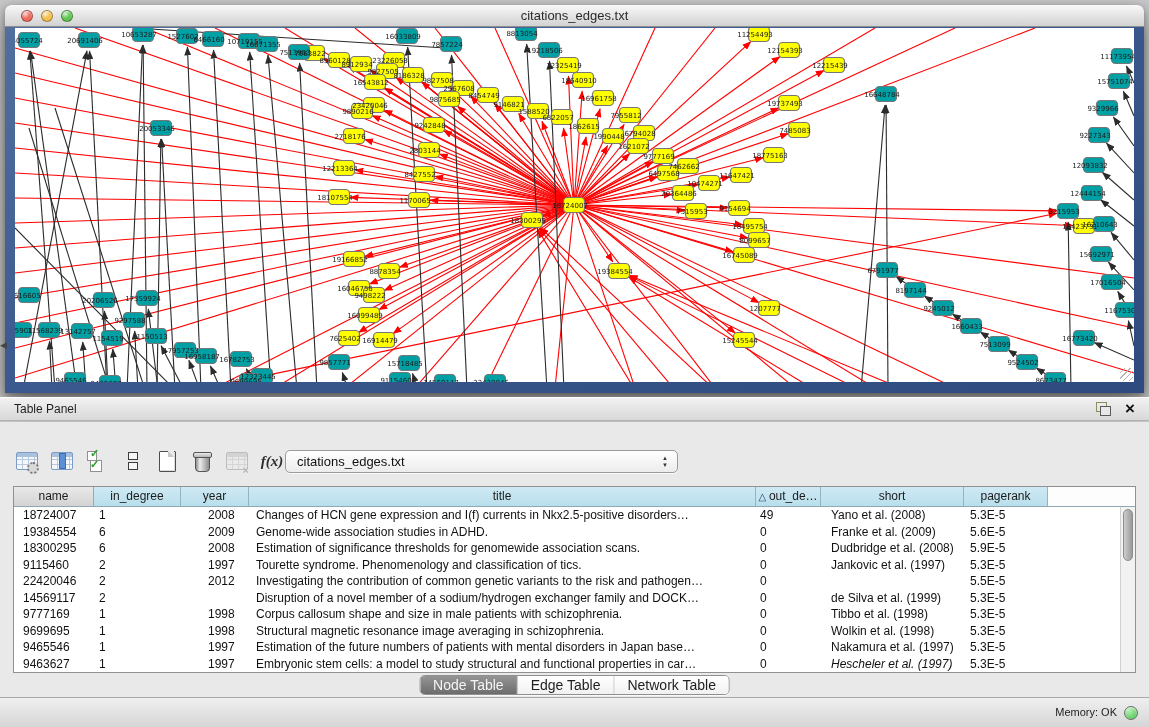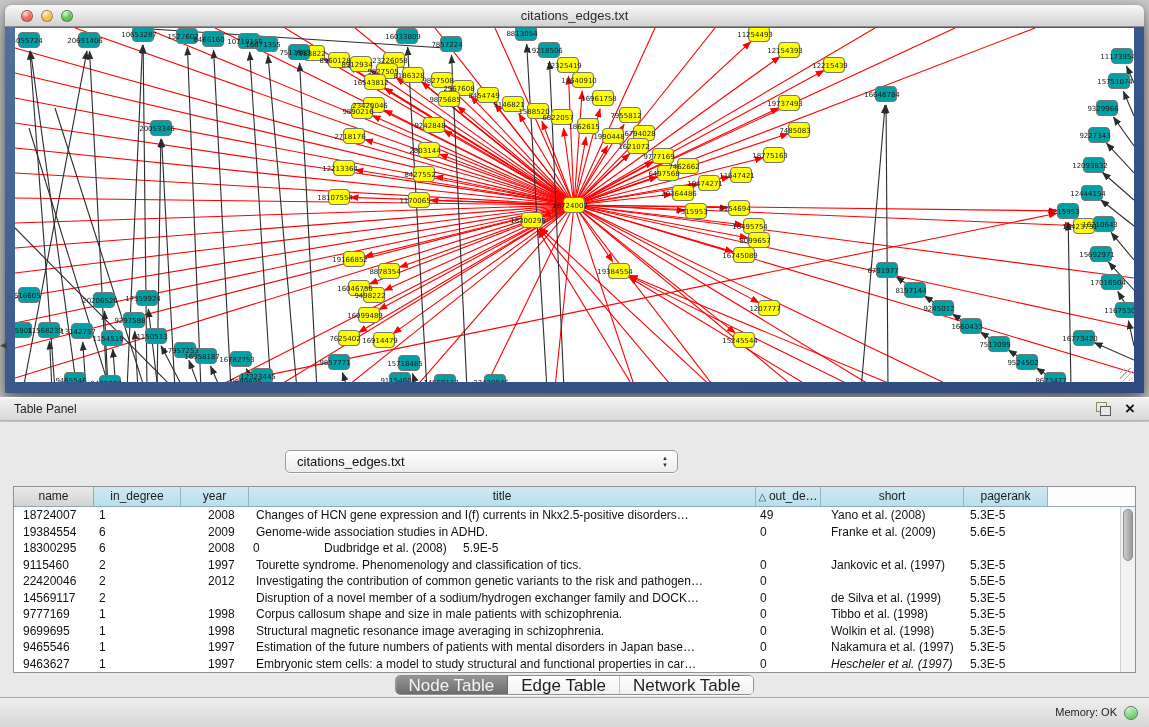--- a/index.html
+++ b/index.html
@@ -184,21 +184,21 @@
     border:1px solid #8d8d8d;
   }
 
   
   .tabs {
     position:absolute; left:50%; transform:translateX(-50%); top:253px;
     display:flex; height:20px; border:1px solid #8f8f8f; border-radius:5px;
     overflow:hidden; background:#fff; box-shadow:0 1px 0 rgba(255,255,255,.7);
   }
   .tab {
-    padding:0 13px; font-size:17px; line-height:19px; color:#1e1e1e;
+    padding:0 13px; font-size:14px; line-height:19px; color:#1e1e1e;
     border-right:1px solid #bdbdbd; background:linear-gradient(#ffffff,#f1f1f1);
   }
   .tab:last-child { border-right:none; }
   .tab.selected {
     background: linear-gradient(#949494,#6d6d6d); color:#f5f5f5;
     border-right:1px solid #5f5f5f;
   }
 
   
   .statusbar {
@@ -642,20 +642,46 @@
 
 <div class="panel-bar">
   <div class="panel-title">Table Panel</div>
   <div class="panel-bar-icons">
       <span class="float-window-icon"></span>
       <span class="close-panel-icon">×</span>
     </div>
 </div>
 
 <div class="panel-body">
+  <div class="table-toolbar">
+      <div class="tbtn">
+        <span class="glyph table-settings-icon"></span>
+      </div>
+      <div class="tbtn">
+        <span class="glyph column-visibility-icon"></span>
+      </div>
+      <div class="tbtn">
+        <span class="glyph select-columns-icon"></span>
+      </div>
+      <div class="tbtn">
+        <span class="glyph row-height-icon"></span>
+      </div>
+      <div class="tbtn">
+        <span class="glyph new-table-icon"></span>
+      </div>
+      <div class="tbtn">
+        <span class="glyph delete-selected-icon"></span>
+      </div>
+      <div class="tbtn disabled">
+        <span class="glyph delete-table-icon"></span>
+      </div>
+      <div class="tbtn">
+        <span class="glyph function-builder-icon">f(x)</span>
+      </div>
+    </div>
 
   <div class="table-selector">
     <span>citations_edges.txt</span>
     <span class="dropdown-arrows-icon">▲▼</span>
   </div>
 
   <div class="tablewrap">
     <div class="thead">
         <div class="th th-name" style="width: 80px;">name</div>
         <div class="th" style="width: 87px;">in_degree</div>
@@ -682,20 +708,21 @@
           <div class="td" style="width: 68px; padding-left: 27px;">2009</div>
           <div class="td" style="width: 507px; padding-left: 7px;">Genome-wide association studies in ADHD.</div>
           <div class="td" style="width: 65px; padding-left: 4px;">0</div>
           <div class="td" style="width: 143px; padding-left: 10px;">Franke et al. (2009)</div>
           <div class="td" style="width: 84px; padding-left: 6px;">5.6E-5</div>
         </div>
         <div class="trow">
           <div class="td" style="width: 80px; padding-left: 9px;">18300295</div>
           <div class="td" style="width: 87px; padding-left: 5px;">6</div>
           <div class="td" style="width: 68px; padding-left: 27px;">2008</div>
+          <div class="td" style="width: 507px; padding-left: 7px;">Estimation of significance thresholds for genomewide association scans.</div>
           <div class="td" style="width: 65px; padding-left: 4px;">0</div>
           <div class="td" style="width: 143px; padding-left: 10px;">Dudbridge et al. (2008)</div>
           <div class="td" style="width: 84px; padding-left: 6px;">5.9E-5</div>
         </div>
         <div class="trow">
           <div class="td" style="width: 80px; padding-left: 9px;">9115460</div>
           <div class="td" style="width: 87px; padding-left: 5px;">2</div>
           <div class="td" style="width: 68px; padding-left: 27px;">1997</div>
           <div class="td" style="width: 507px; padding-left: 7px;">Tourette syndrome. Phenomenology and classification of tics.</div>
           <div class="td" style="width: 65px; padding-left: 4px;">0</div>

